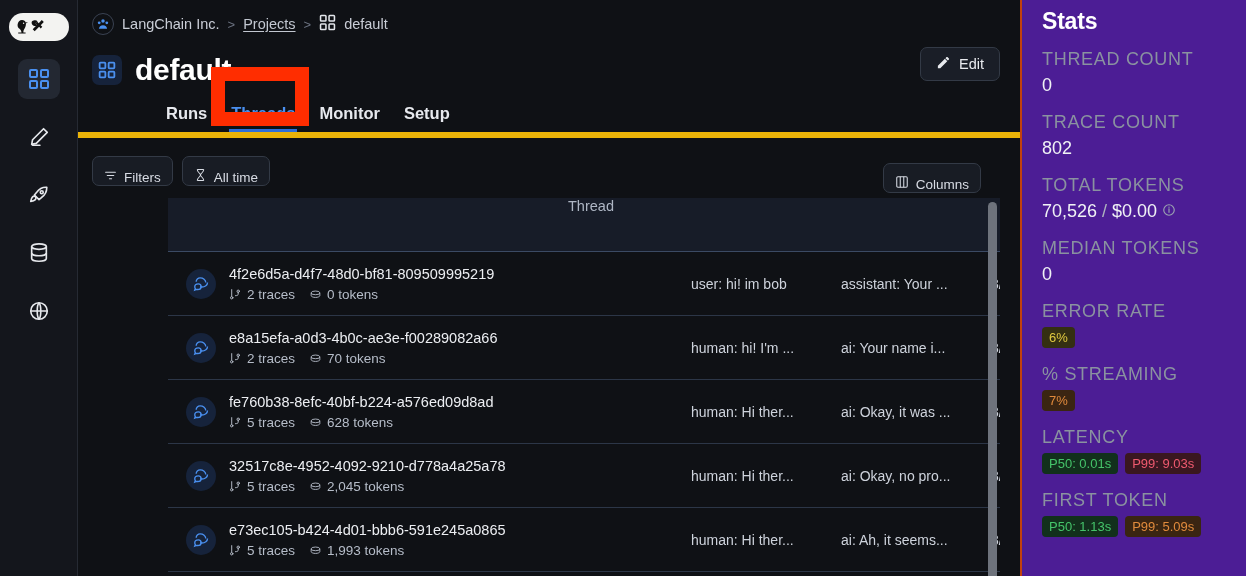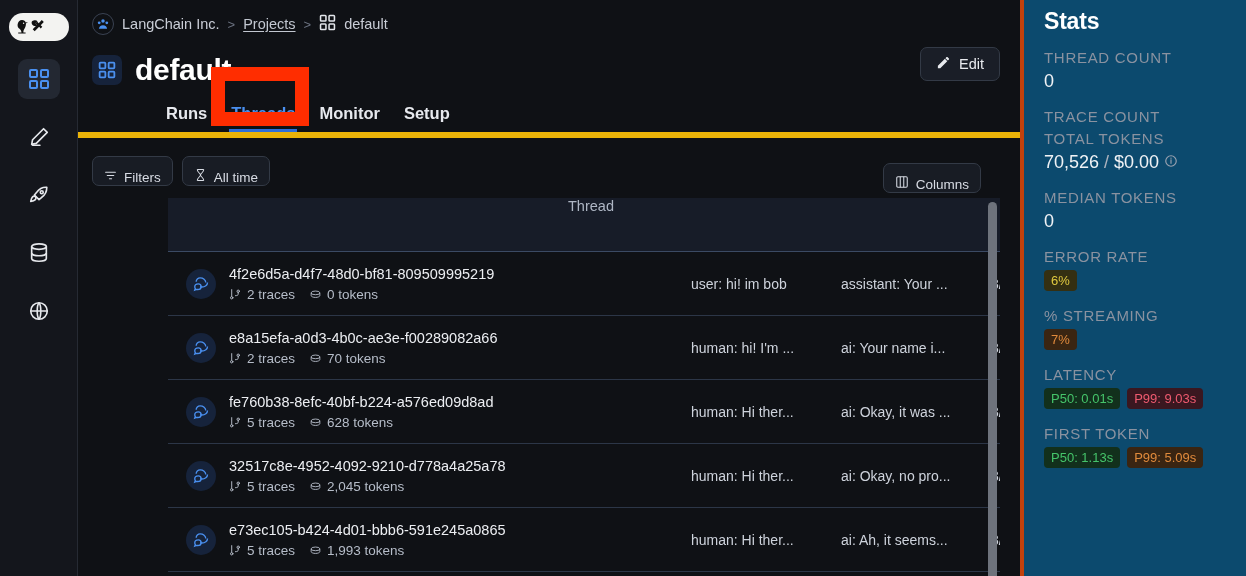--- a/index.html
+++ b/index.html
@@ -169,28 +169,28 @@
   }
   .scrollthumb {
     position: absolute; top: 0; left: 0;
     width: 9px; height: 536px;
     background: #6e737c; border-radius: 5px;
   }
 
   
   .stats {
     width: 226px; flex: 0 0 226px; height: 576px;
-    background: #0c4a6e;
-    border-left: 4px solid #c2410c;
+    background: #4c1d95;
+    border-left: 2px solid #c2410c;
     padding: 8px 18px 0 20px;
     overflow: hidden;
   }
   .stats h2 { font-size: 23px; font-weight: bold; color: #fff; margin-bottom: 14px; letter-spacing: -0.2px; }
   .stat-label {
-    font-size: 15px; letter-spacing: 0.7px; color: #8a92a0;
+    font-size: 18px; letter-spacing: 0.7px; color: #8a92a0;
     text-transform: uppercase; margin-bottom: 5px;
   }
   .stat-value { font-size: 18px; color: #f0f2f5; margin-bottom: 16px; display:flex; align-items:center; gap:5px;}
   .stat-value .slash { color: #aeb4bf; }
   .badges { display: flex; gap: 7px; margin-bottom: 16px; }
   .badge {
     display: inline-flex; align-items: center;
     height: 21px; padding: 0 7px; border-radius: 4px;
     font-size: 13px;
   }
@@ -535,20 +535,21 @@
     </div>
   </div>
 
   <div class="stats">
     <h2>Stats</h2>
 
     <div class="stat-label">THREAD COUNT</div>
     <div class="stat-value">0</div>
 
     <div class="stat-label">TRACE COUNT</div>
+    <div class="stat-value">802</div>
 
     <div class="stat-label">TOTAL TOKENS</div>
     <div class="stat-value">
       <span>70,526</span>
       <span class="slash">/</span>
       <span>$0.00</span>
       <span>
         <svg width="14" height="14" viewBox="0 0 24 24" fill="none" stroke="#9aa2b0" stroke-width="2">
           <circle cx="12" cy="12" r="9"></circle>
           <path d="M12 10v6" stroke-linecap="round"></path>

